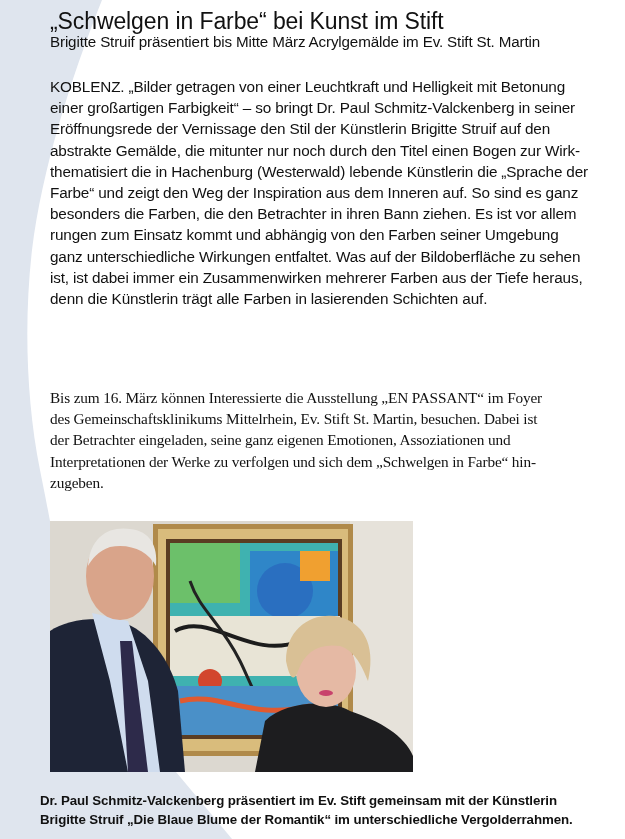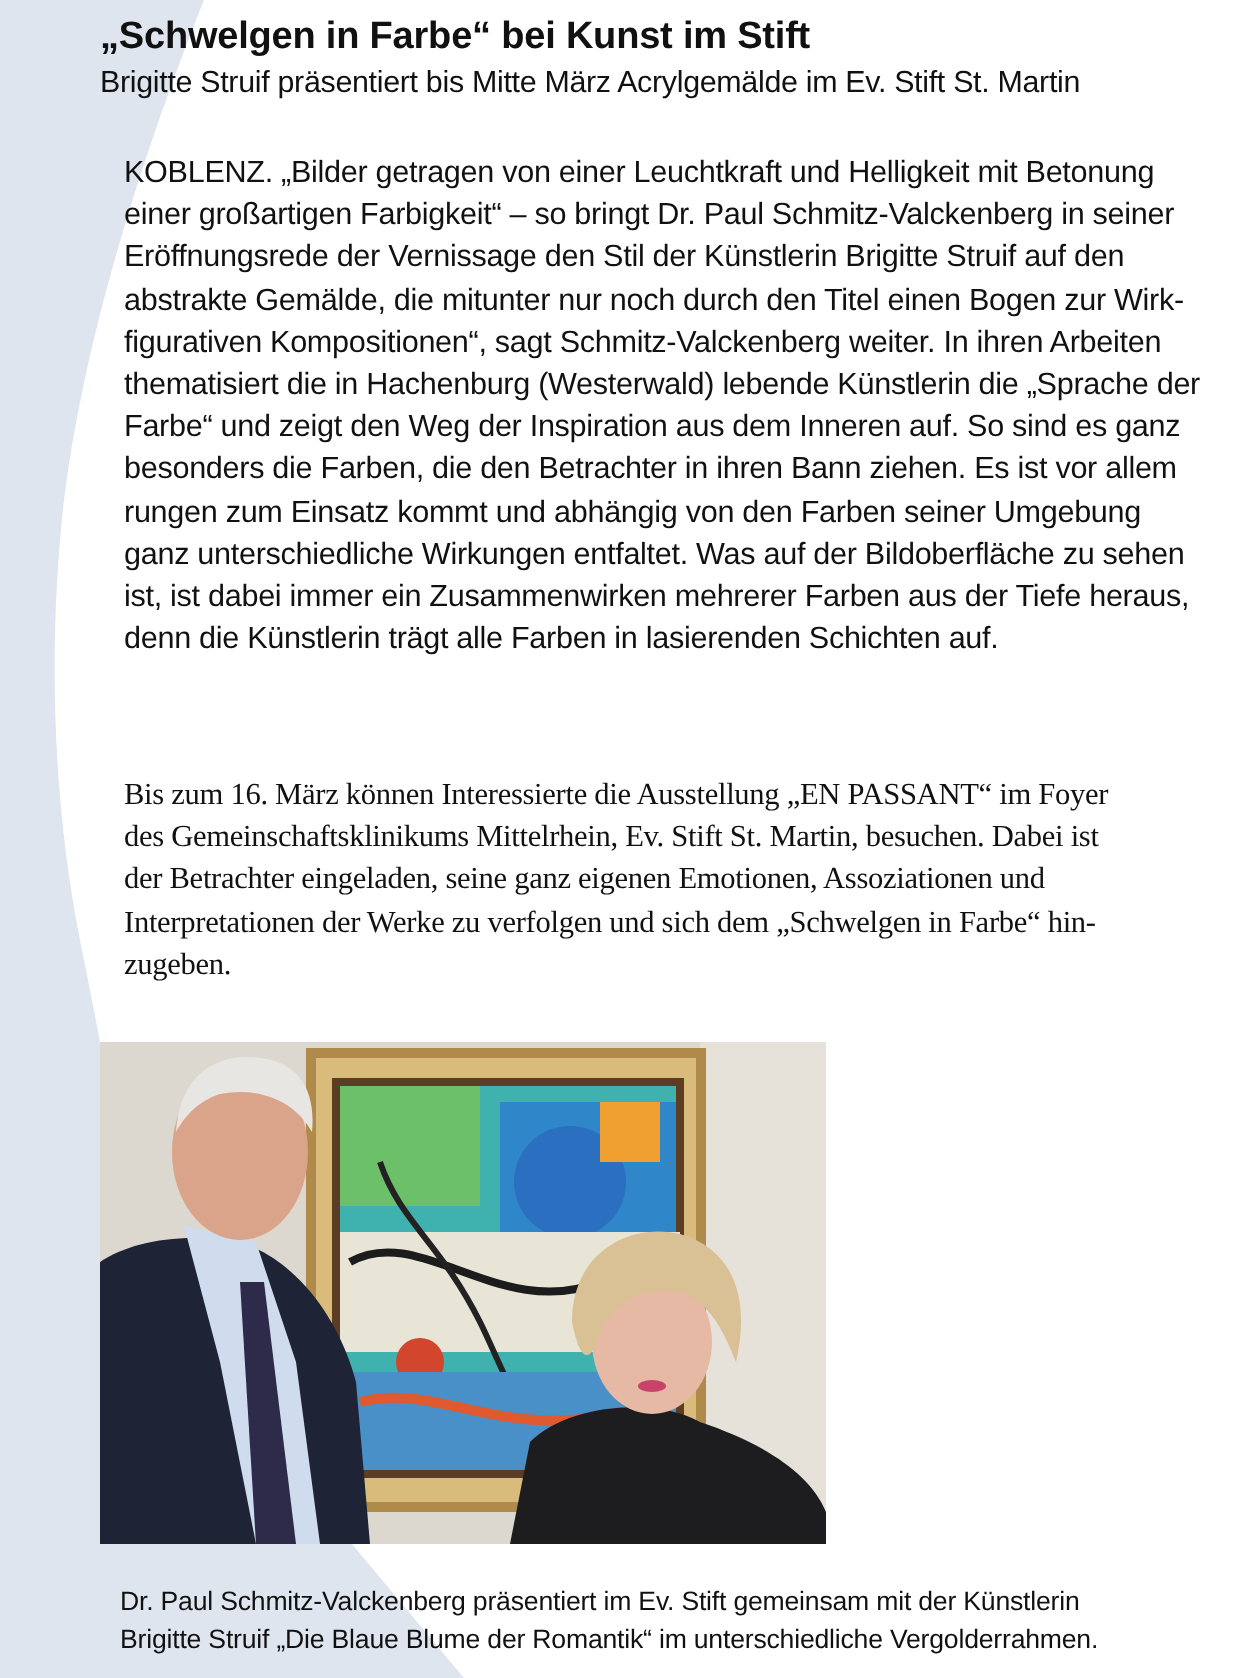--- a/index.html
+++ b/index.html
@@ -6,61 +6,60 @@
     body {
       width: 625px; height: 839px; position: relative; overflow: hidden;
       background: #ffffff;
       font-family: "Liberation Sans", sans-serif;
       color: #111111;
     }
     .bg-shape { position: absolute; left: 0; top: 0; width: 625px; height: 839px; z-index: 0; }
     .page { position: absolute; left: 0; top: 0; width: 625px; height: 839px; z-index: 1; }
     .title {
       position: absolute; left: 50px; top: 8px;
-      font-size: 19px; font-weight: bold; letter-spacing: -0.1px; white-space: nowrap;
+      font-size: 23px; font-weight: normal; letter-spacing: -0.1px; white-space: nowrap;
     }
     .subtitle {
       position: absolute; left: 50px; top: 33px;
       font-size: 15.2px; white-space: nowrap; letter-spacing: -0.15px; text-align: right;
     }
     .para {
       position: absolute; left: 50px; width: 560px;
-      font-size: 15.3px; line-height: 21.2px; letter-spacing: -0.15px; margin-left: 12px;
+      font-size: 15.3px; line-height: 21.2px; letter-spacing: -0.15px;
     }
     .para .line { display: block; white-space: nowrap; }
     .para1 { top: 76px; }
     .para2 { top: 387px; font-family: Liberation Serif, serif; }
     .photo {
       position: absolute; left: 50px; top: 521px; width: 363px; height: 251px;
       overflow: hidden; background: #d9d6cf;
     }
     .photo svg { display: block; }
     .caption {
-      position: absolute; left: 60px; top: 792px;
-      font-size: 13.3px; line-height: 18.5px; white-space: nowrap; letter-spacing: -0.1px;
+      position: absolute; left: 40px; top: 792px;
+      font-size: 13.3px; line-height: 18.5px; white-space: nowrap; letter-spacing: -0.1px; font-weight: bold;
     }
     .caption .line { display: block; }
   </style>
 </head>
 <body>
 
 <svg class="bg-shape" width="625" height="839" viewBox="0 0 625 839">
   <path d="M0,0 L102,0 C70,80 42,170 32,250 C24,320 26,400 40,470 C44,490 47,505 50,521 L50,772 L176,772 L232,839 L0,839 Z" fill="#dfe5ee"></path>
 </svg>
 
 <div class="page">
   <div class="title">„Schwelgen in Farbe“ bei Kunst im Stift</div>
   <div class="subtitle">Brigitte Struif präsentiert bis Mitte März Acrylgemälde im Ev. Stift St. Martin</div>
 
   <div class="para para1">
     <span class="line">KOBLENZ. „Bilder getragen von einer Leuchtkraft und Helligkeit mit Betonung</span>
     <span class="line">einer großartigen Farbigkeit“ – so bringt Dr. Paul Schmitz-Valckenberg in seiner</span>
     <span class="line">Eröffnungsrede der Vernissage den Stil der Künstlerin Brigitte Struif auf den</span>
     <span class="line">abstrakte Gemälde, die mitunter nur noch durch den Titel einen Bogen zur Wirk-</span>
-    <span class="line">figurativen Kompositionen“, sagt Schmitz-Valckenberg weiter. In ihren Arbeiten</span>
     <span class="line">thematisiert die in Hachenburg (Westerwald) lebende Künstlerin die „Sprache der</span>
     <span class="line">Farbe“ und zeigt den Weg der Inspiration aus dem Inneren auf. So sind es ganz</span>
     <span class="line">besonders die Farben, die den Betrachter in ihren Bann ziehen. Es ist vor allem</span>
     <span class="line">rungen zum Einsatz kommt und abhängig von den Farben seiner Umgebung</span>
     <span class="line">ganz unterschiedliche Wirkungen entfaltet. Was auf der Bildoberfläche zu sehen</span>
     <span class="line">ist, ist dabei immer ein Zusammenwirken mehrerer Farben aus der Tiefe heraus,</span>
     <span class="line">denn die Künstlerin trägt alle Farben in lasierenden Schichten auf.</span>
   </div>
 
   <div class="para para2">

